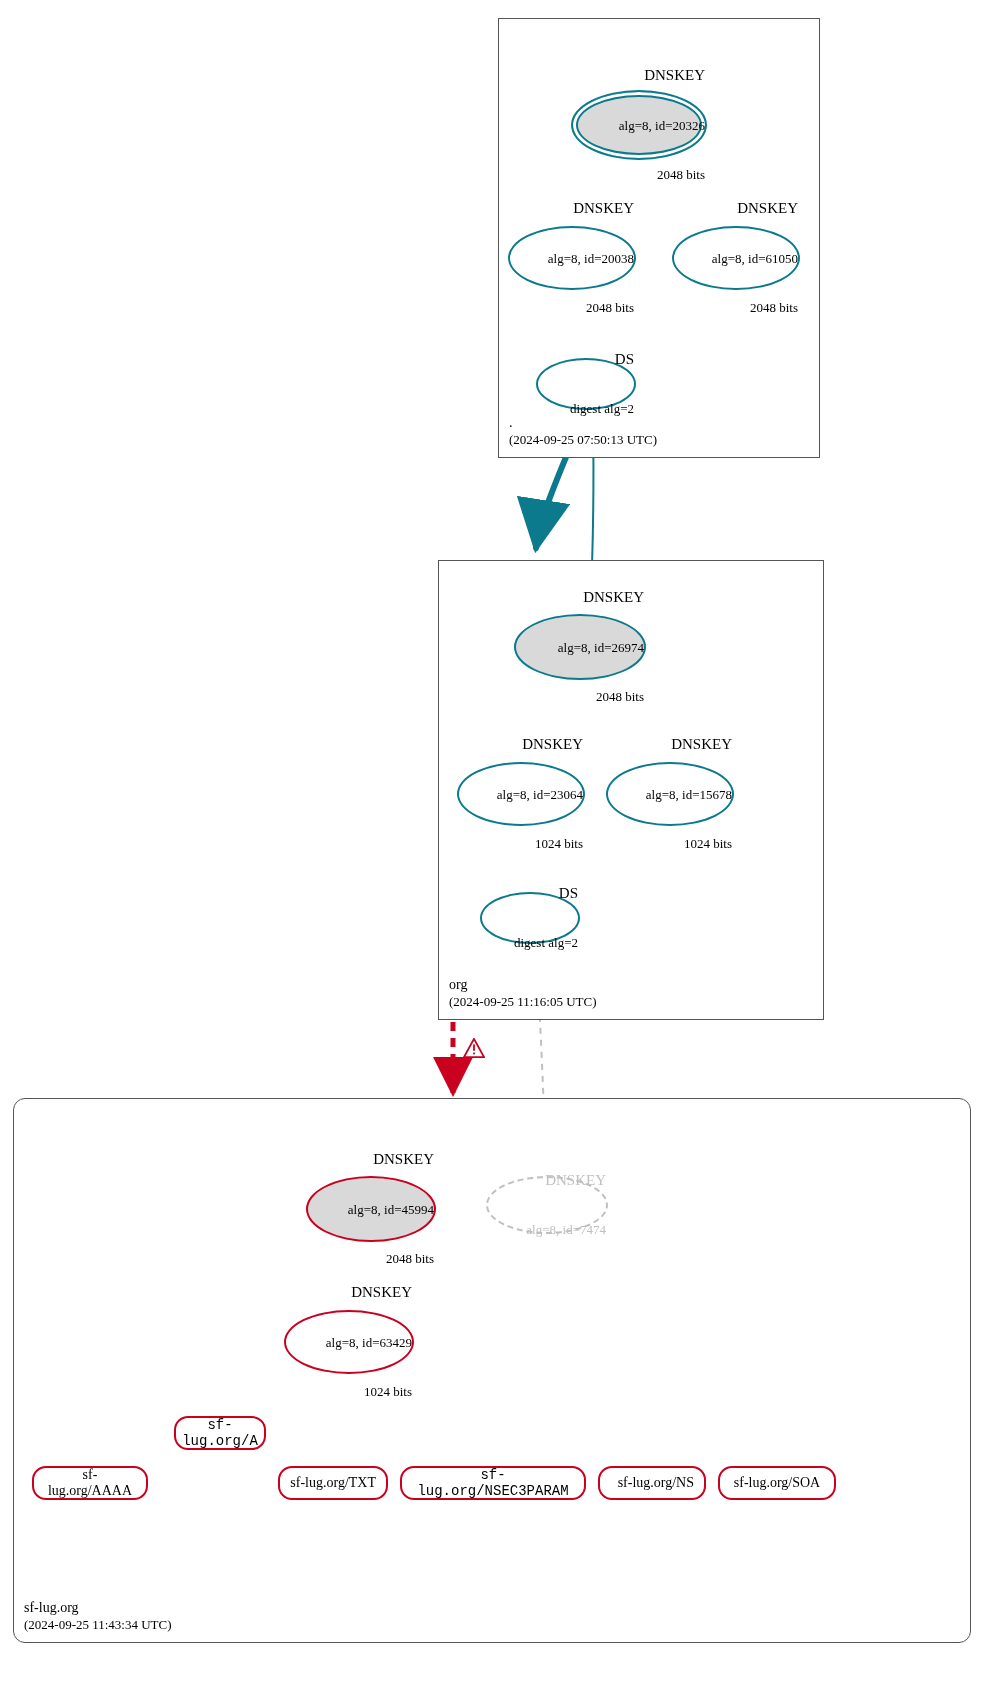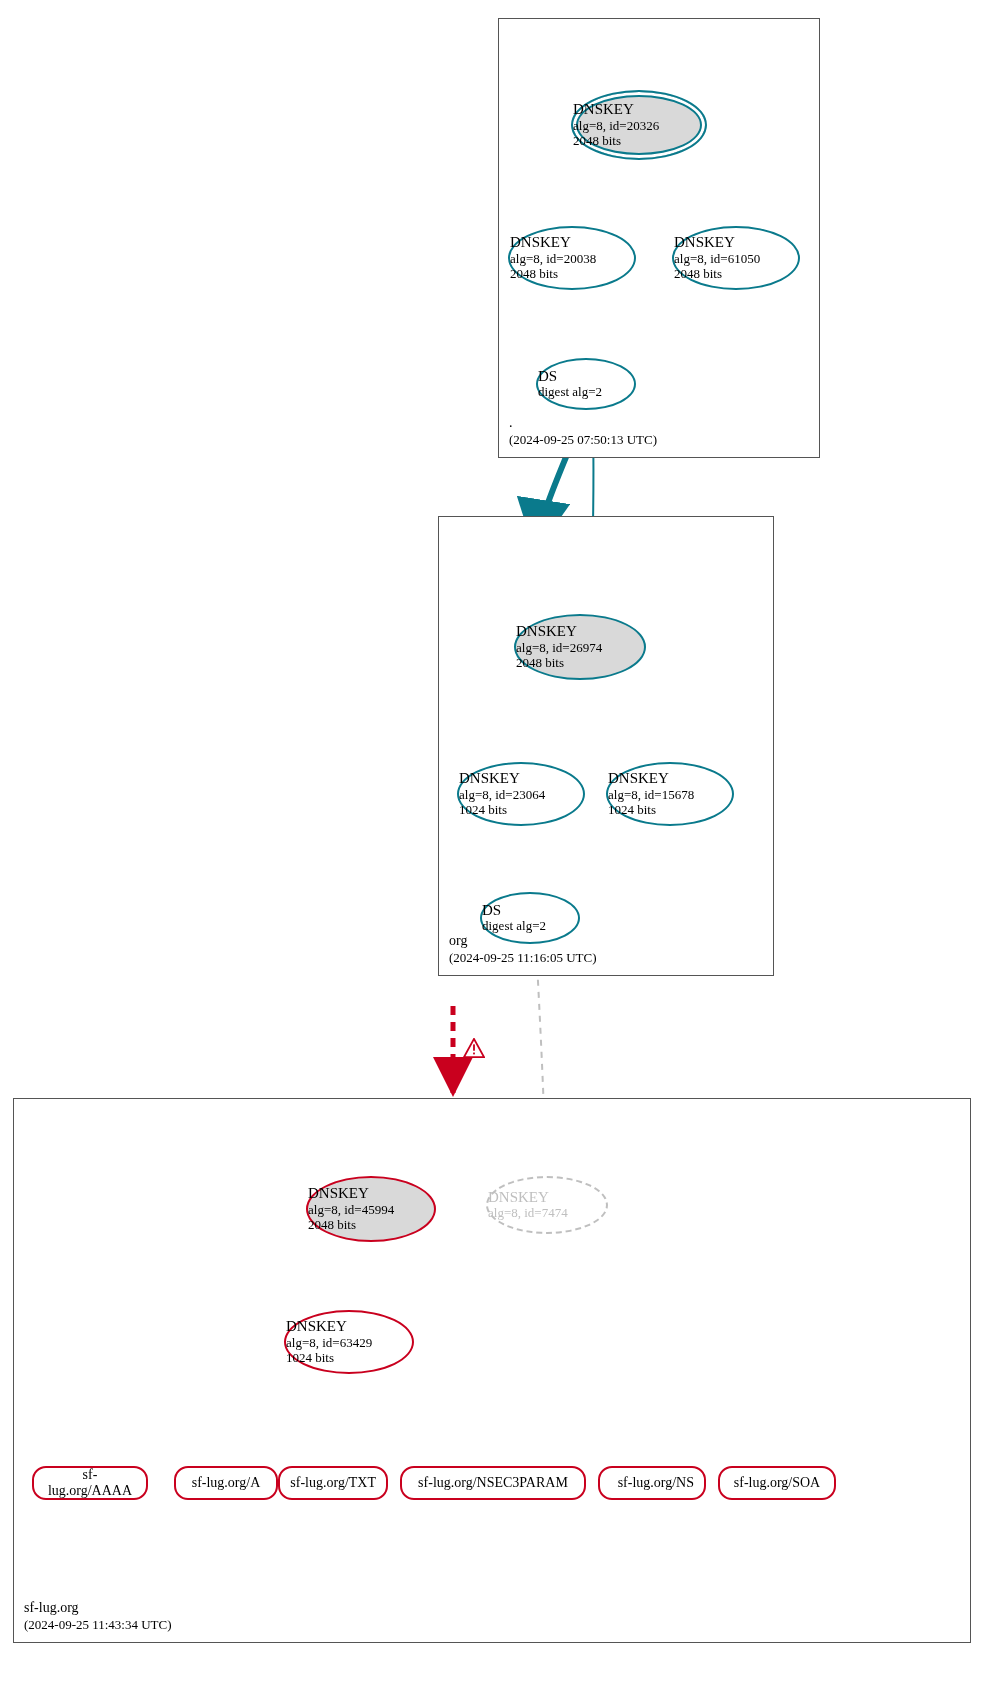--- a/index.html
+++ b/index.html
@@ -35,23 +35,24 @@
   }
   .node {
     position: absolute;
     border: 2px solid #0a7a8c;
     border-radius: 50%;
     background: #fff;
     text-align: center;
     display: flex;
     flex-direction: column;
     justify-content: center;
-    align-items: flex-start;
+    align-items: flex-end;
     line-height: 1.15;
     box-sizing: border-box;
+    gap: 34px;
   }
   .node .title { font-size: 15px; }
   .node .sub   { font-size: 13px; }
   .node.ksk { background: #d9d9d9; }
   .node.double { box-shadow: inset 0 0 0 3px #fff, inset 0 0 0 5px #0a7a8c; }
   .node.red-border { border-color: #c9001e; }
   .node.faded {
     border: 2px dashed #bfbfbf;
     color: #bfbfbf;
     background: #fff;
@@ -161,21 +162,21 @@
   <div class="node" style="left:664px; top:218px; width:128px; height:64px;">
     <span class="title">DNSKEY</span>
     <span class="sub">alg=8, id=61050</span>
     <span class="sub">2048 bits</span>
   </div>
   <div class="node" style="left:528px; top:350px; width:100px; height:52px;">
     <span class="title">DS</span>
     <span class="sub">digest alg=2</span>
   </div>
 
-  <div class="zone" style="left:430px; top:508px; width:336px; height:460px;text-decoration:underline;">
+  <div class="zone" style="left:430px; top:552px; width:386px; height:460px;text-decoration:underline;">
     <div class="zone-label">
       <div>org</div>
       <div class="ts">(2024-09-25 11:16:05 UTC)</div>
     </div>
   </div>
 
   <div class="node ksk" style="left:506px; top:606px; width:132px; height:66px;">
     <span class="title">DNSKEY</span>
     <span class="sub">alg=8, id=26974</span>
     <span class="sub">2048 bits</span>
@@ -194,21 +195,21 @@
     <span class="title">DS</span>
     <span class="sub">digest alg=2</span>
   </div>
 
   <svg class="warn" style="left:455px; top:1030px;" viewBox="0 0 24 22">
     <path d="M12 1 L23 21 L1 21 Z" fill="#fff" stroke="#c9001e" stroke-width="2"></path>
     <rect x="11" y="7" width="2" height="7" fill="#c9001e"></rect>
     <rect x="11" y="16" width="2" height="2" fill="#c9001e"></rect>
   </svg>
 
-  <div class="zone" style="left:5px; top:1090px; width:958px; height:545px;">
+  <div class="zone" style="left:5px; top:1090px; width:958px; height:545px;border-radius:12px;">
     <div class="zone-label">
       <div>sf-lug.org</div>
       <div class="ts">(2024-09-25 11:43:34 UTC)</div>
     </div>
   </div>
 
   <div class="node ksk red-border" style="left:298px; top:1168px; width:130px; height:66px;">
     <span class="title">DNSKEY</span>
     <span class="sub">alg=8, id=45994</span>
     <span class="sub">2048 bits</span>
@@ -219,27 +220,27 @@
   </div>
   <div class="node red-border" style="left:276px; top:1302px; width:130px; height:64px;">
     <span class="title">DNSKEY</span>
     <span class="sub">alg=8, id=63429</span>
     <span class="sub">1024 bits</span>
   </div>
 
   <div class="rr" style="left:24px;  top:1458px; width:116px;">
       <span>sf-lug.org/AAAA</span>
     </div>
-  <div class="rr" style="left:166px; top:1458px; width:104px;">
+  <div class="rr" style="left:166px; top:1408px; width:92px;font-family:Liberation Mono, monospace;">
       <span>sf-lug.org/A</span>
     </div>
   <div class="rr" style="left:270px; top:1458px; width:110px;justify-content:flex-end;">
       <span>sf-lug.org/TXT</span>
     </div>
-  <div class="rr" style="left:392px; top:1458px; width:186px;">
+  <div class="rr" style="left:392px; top:1458px; width:186px;font-family:Liberation Mono, monospace;">
       <span>sf-lug.org/NSEC3PARAM</span>
     </div>
   <div class="rr" style="left:590px; top:1458px; width:108px;justify-content:flex-end;">
       <span>sf-lug.org/NS</span>
     </div>
   <div class="rr" style="left:710px; top:1458px; width:118px;border-radius:14px;">
       <span>sf-lug.org/SOA</span>
     </div>
 
 </div>

